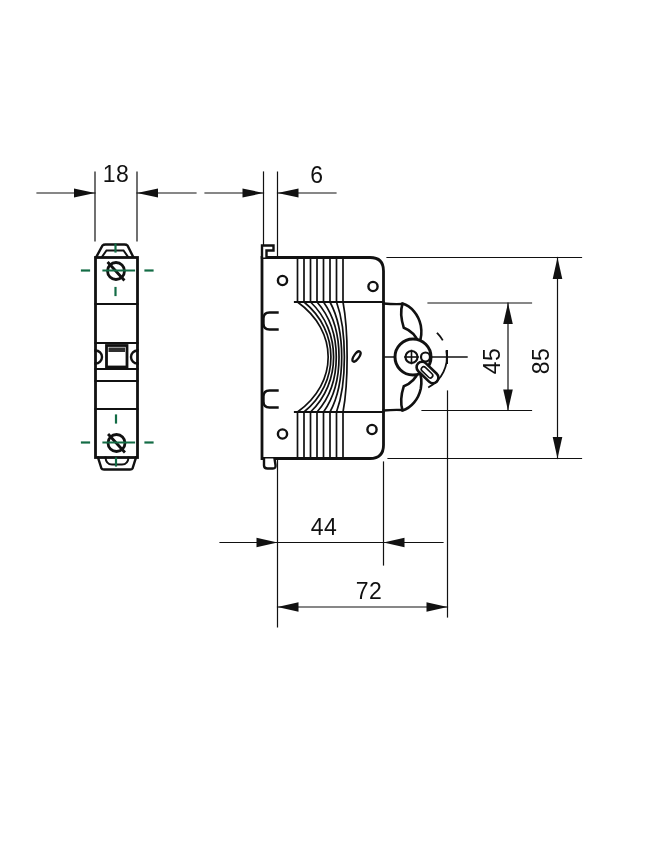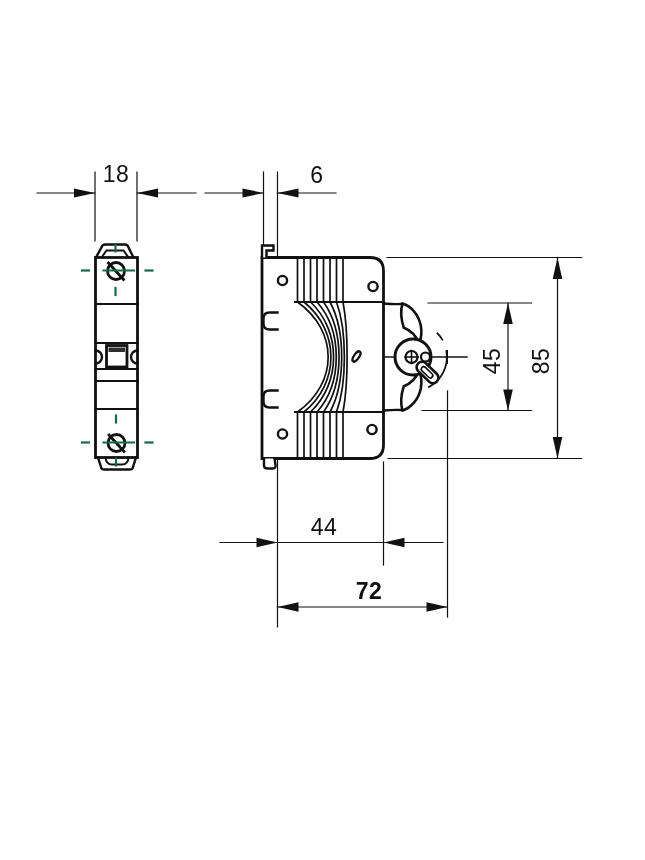--- a/index.html
+++ b/index.html
@@ -201,15 +201,15 @@
       </g>
     </g>
   </g>
 </svg>
 
 <div class="dim-label" style="left:116px; top:174px;text-align:center;">18</div>
 <div class="dim-label" style="left:317px; top:175px;">6</div>
 <div class="dim-label vertical" style="left:492px; top:361px;">45</div>
 <div class="dim-label vertical" style="left:541px; top:361px;">85</div>
 <div class="dim-label" style="left:324px; top:527px;">44</div>
-<div class="dim-label" style="left:369px; top:591px;font-weight:bold;">72</div>
+<div class="dim-label" style="left:369px; top:591px;">72</div>
 
 </div>
 
 </body></html>

